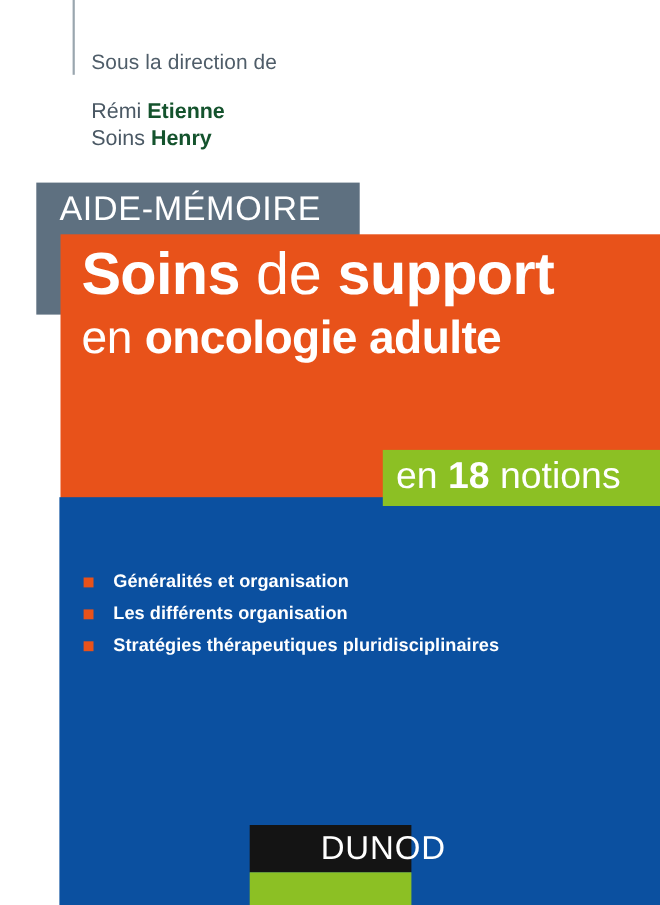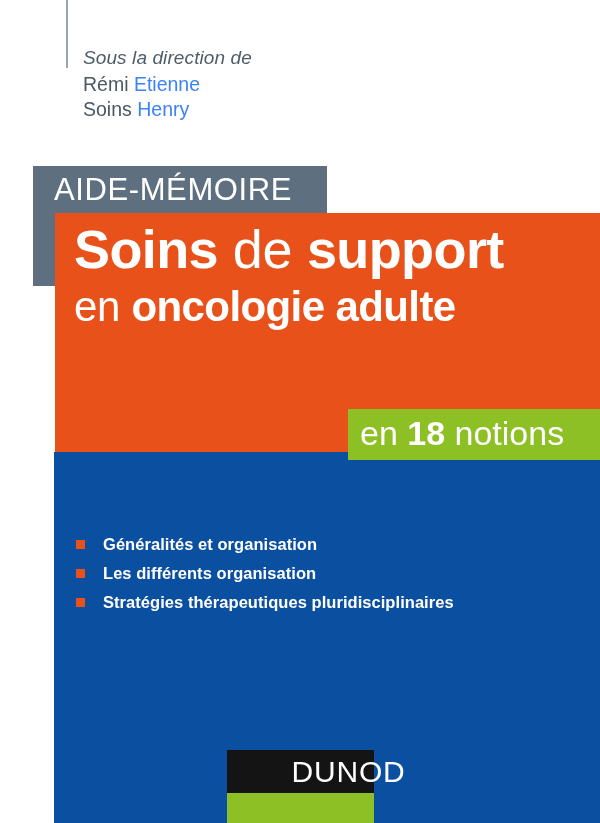--- a/index.html
+++ b/index.html
@@ -28,39 +28,38 @@
   }
   .credits {
     position: absolute;
     left: 83px;
     top: 46px;
     width: 330px;
     color: #4c5a66;
     line-height: 1.30;
   }
   .credits .line-direction {
-    font-style: italic;
     font-size: 19px;
     letter-spacing: 0.1px;
     color: #4f5d69;
     display: block;
-    margin-bottom: 1px;
+    margin-bottom: 18px;
   }
   .credits .line-author {
     font-size: 19.5px;
     display: block;
     color: #4a5864;
     white-space: nowrap;
   }
   .credits .given {
     font-weight: 400;
   }
   .credits .family {
-    font-weight: 400;
-    color: #3b82f6;
+    font-weight: 700;
+    color: #14532d;
   }
 
   
   .gray-block {
     position: absolute;
     left: 33px;
     top: 166px;
     width: 294px;
     height: 120px;
     background: #5e7080;
@@ -132,21 +131,21 @@
     white-space: nowrap;
     line-height: 1.1;
   }
   .notions .n-light { font-weight: 400; }
   .notions .n-bold  { font-weight: 700; }
 
   
   .bullets {
     position: absolute;
     left: 76px;
-    top: 536px;
+    top: 521px;
     width: 500px;
   }
   .bullet-row {
     display: flex;
     align-items: center;
     margin-bottom: 13px;
     height: 16px;
   }
   .bullet-mark {
     width: 9px;

